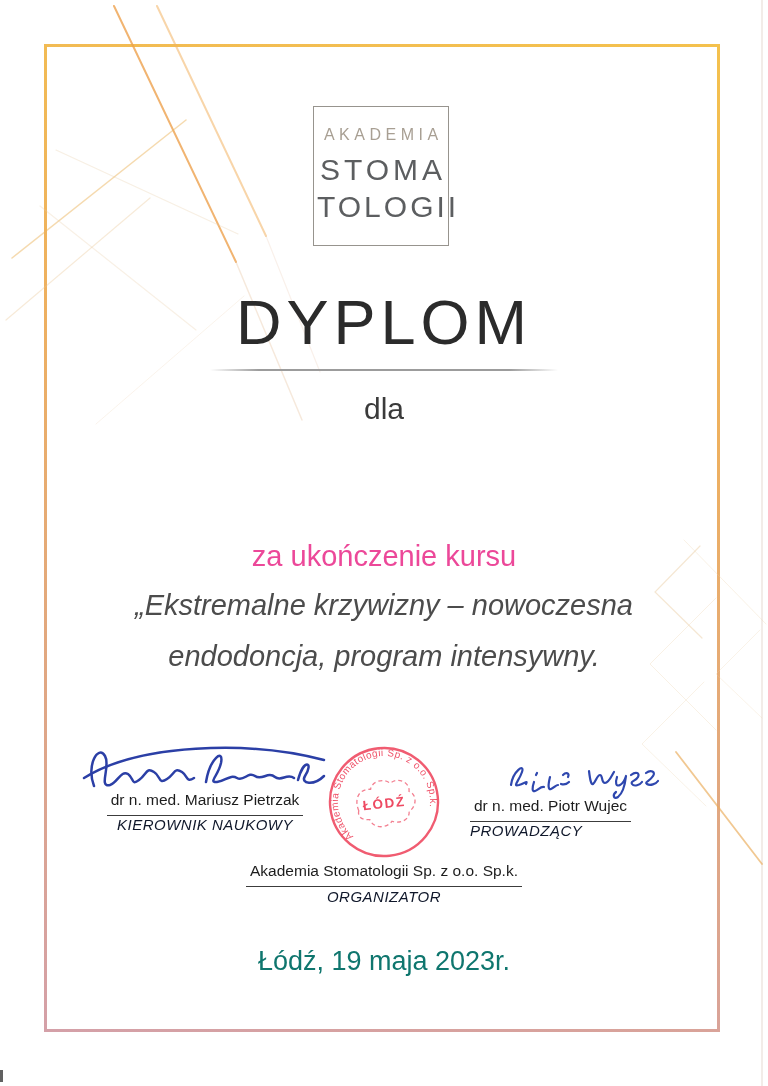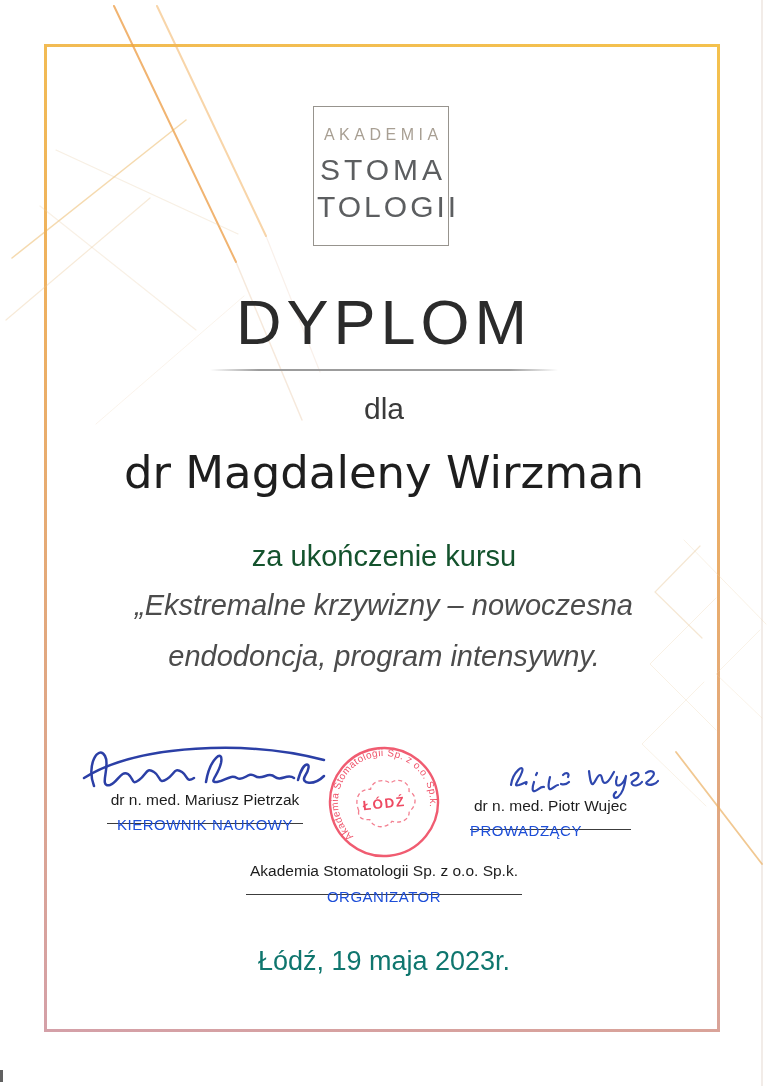--- a/index.html
+++ b/index.html
@@ -29,27 +29,27 @@
   #logo-line2{margin-top:9px;font-size:30px;letter-spacing:4px;padding-left:4px;color:#5c5e60;font-weight:300;}
   #logo-line3{margin-top:3px;font-size:30px;letter-spacing:3px;padding-left:3px;color:#5c5e60;font-weight:300;}
   
   #title{top:286px;font-size:63px;font-weight:200;letter-spacing:5px;color:#2b2b2b;z-index:3;}
   #title-rule{
     position:absolute;left:210px;top:369px;width:348px;height:2px;z-index:3;
     background:linear-gradient(90deg,rgba(160,160,160,0),#9c9c9c 14%,#9c9c9c 86%,rgba(160,160,160,0));
   }
   #dla{top:392px;font-size:30px;font-weight:300;color:#3a3a3a;z-index:3;}
   #recipient{top:446px;font-size:45px;color:#1e1e1e;font-family:"DejaVu Sans",sans-serif;z-index:3;}
-  #course-intro{top:540px;font-size:29px;font-weight:300;color:#14532d;z-index:3;}
+  #course-intro{top:540px;font-size:29px;font-weight:300;color:#ec4899;z-index:3;}
   .course-line{font-style:italic;font-size:29px;font-weight:300;color:#4c4c4c;z-index:3;text-align:center;}
   #course-line1{top:589px;} #course-line2{top:640px;} #course-line3{top:691px;}
   
   .sig-name{font-size:15.5px;color:#1d1d1d;z-index:4;}
-  .sig-name span{display:inline-block;border-bottom:1.5px solid #3c3c3c;padding:0 4px 14px 4px;}
-  .sig-role{font-size:15px;letter-spacing:.5px;color:#1d4ed8;z-index:4;}
+  .sig-name span{display:inline-block;border-bottom:1.5px solid #3c3c3c;padding:0 4px 6px 4px;}
+  .sig-role{font-size:15px;letter-spacing:.5px;color:#0f172a;z-index:4;font-style:italic;}
   #sig-left-svg{left:78px;top:736px;z-index:4;}
   #sig-left-name{left:60px;width:290px;text-align:center;top:791px;}
   #sig-left-role{left:60px;width:290px;text-align:center;top:816px;}
   #sig-right-svg{left:497px;top:751px;z-index:4;}
   #sig-right-name{left:470px;width:235px;top:797px;}
   #sig-right-role{left:470px;width:235px;top:822px;}
   #stamp{left:324px;top:742px;z-index:3;transform:rotate(-6deg);}
   #org-name{top:862px;}
   #org-role{top:888px;}
   #date-line{top:946px;font-size:27px;font-weight:300;color:#0f766e;z-index:3;}
@@ -85,21 +85,20 @@
 
   <div id="title" class="abs center">DYPLOM</div>
 
   <div id="logo-box" class="abs">
     <div id="logo-line1">AKADEMIA</div>
     <div id="logo-line2">STOMA</div>
     <div id="logo-line3">TOLOGII</div>
   </div>
   <div id="title-rule"></div>
   <div id="dla" class="abs center">dla</div>
-  <div id="recipient" class="abs center">dr Magdaleny Wirzman</div>
   <div id="course-intro" class="abs center">za ukończenie kursu</div>
   <div id="course-line1" class="abs center course-line">„Ekstremalne krzywizny – nowoczesna</div>
   <div id="course-line2" class="abs center course-line">endodoncja, program intensywny.</div>
 
   <svg id="sig-left-svg" class="abs" width="252" height="64" viewBox="0 0 252 64">
     <g stroke="#2b3fa6" stroke-width="2.5" fill="none" stroke-linecap="round" stroke-linejoin="round">
       <path d="M16,50 C8,30 20,8 27,20 C33,30 20,52 32,49 C40,46 43,34 50,38 C56,42 53,50 61,44 C69,38 68,31 76,36 C83,40 80,49 89,43 C97,38 96,31 104,36 C110,40 108,47 116,42"></path>
       <path d="M128,46 C132,22 146,12 143,27 C140,40 130,47 139,46 C148,45 152,38 159,42 C166,46 170,35 177,40 C184,45 190,35 197,41 C203,46 209,37 216,42"></path>
       <path d="M6,42 C60,8 170,4 246,24"></path>
       <path d="M220,44 C226,22 236,26 227,40 C222,48 236,50 246,40"></path>

